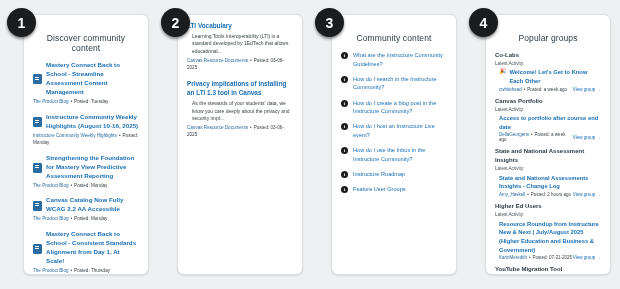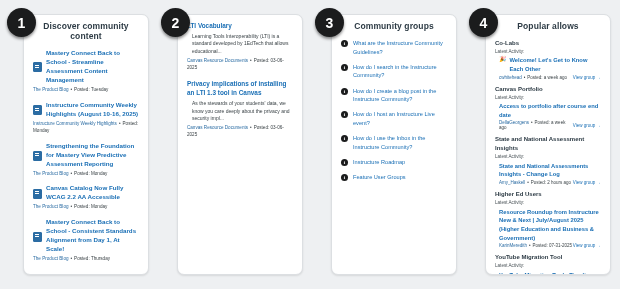--- a/index.html
+++ b/index.html
@@ -43,23 +43,23 @@
     font-size:14px;
     font-weight:bold;
     display:flex;align-items:center;justify-content:center;
     box-shadow:0 2px 3px rgba(0,0,0,.45);
     z-index:5;
     font-family:"Liberation Sans", sans-serif;
   }
   .card-title{
     text-align:center;
     font-size:8.5px;
-    font-weight:bold;
+    font-weight:normal;
     color:#2d3b45;
-    margin:0 0 8px 0;
+    margin:12px 0 8px 0;
     letter-spacing:.1px;
   }
   
   .feed-item{ margin-bottom:7px; }
   .feed-row{ display:flex; gap:4px; align-items:center; }
   .doc-icon{
     flex:0 0 auto;
     width:7px;height:8px;
     border:1.1px solid #2b6ca3;
     border-radius:1px;
@@ -263,21 +263,21 @@
           <span>Canvas Resource Documents</span><span class="dot" style="color:#3b4347;padding:0 2px;">•</span><span style="color:#3b4347;">Posted: 03-06-2025</span>
         </div>
       </div>
 
     </div>
   </div>
 
   <div class="col">
     <div class="badge">3</div>
     <div class="card">
-      <div class="card-title">Community groups</div>
+      <div class="card-title">Community content</div>
 
       <div class="guide">
         <span class="info-icon">i</span>
         <span class="guide-link">What are the Instructure Community Guidelines?</span>
       </div>
       <div class="guide">
         <span class="info-icon">i</span>
         <span class="guide-link">How do I search in the Instructure Community?</span>
       </div>
       <div class="guide">
@@ -300,21 +300,21 @@
         <span class="info-icon">i</span>
         <span class="guide-link">Feature User Groups</span>
       </div>
 
     </div>
   </div>
 
   <div class="col">
     <div class="badge">4</div>
     <div class="card">
-      <div class="card-title">Popular allows</div>
+      <div class="card-title">Popular groups</div>
 
       <div class="group">
         <div class="group-name">Co-Labs</div>
         <div class="group-sub">Latest Activity:</div>
         <div class="group-act">
           <span class="emoji-ico">🎉</span>
           <span class="group-link">Welcome! Let's Get to Know Each Other</span>
         </div>
         <div class="group-foot">
           <span class="group-byline">

